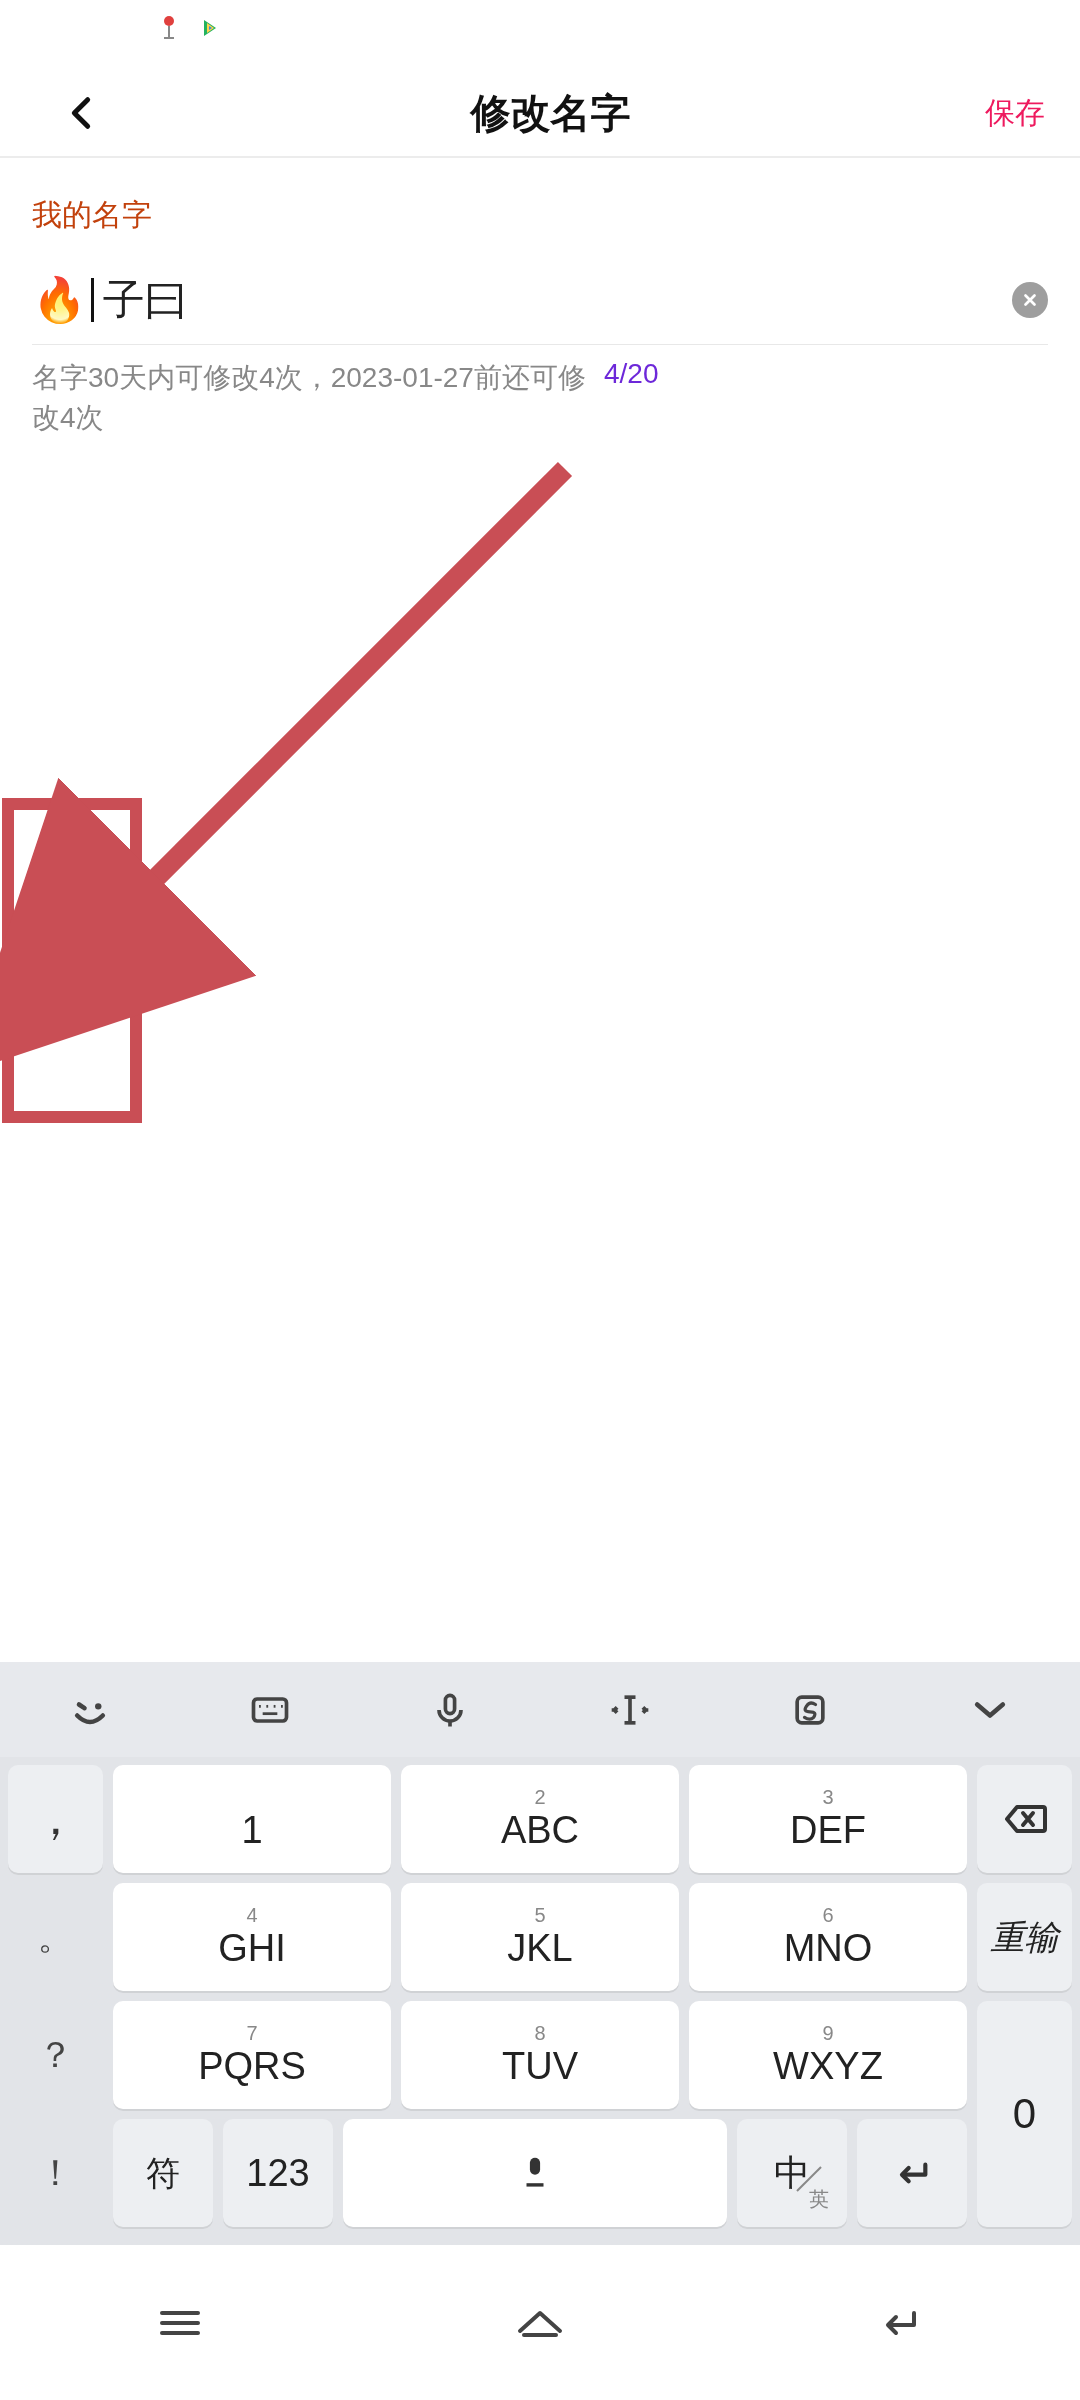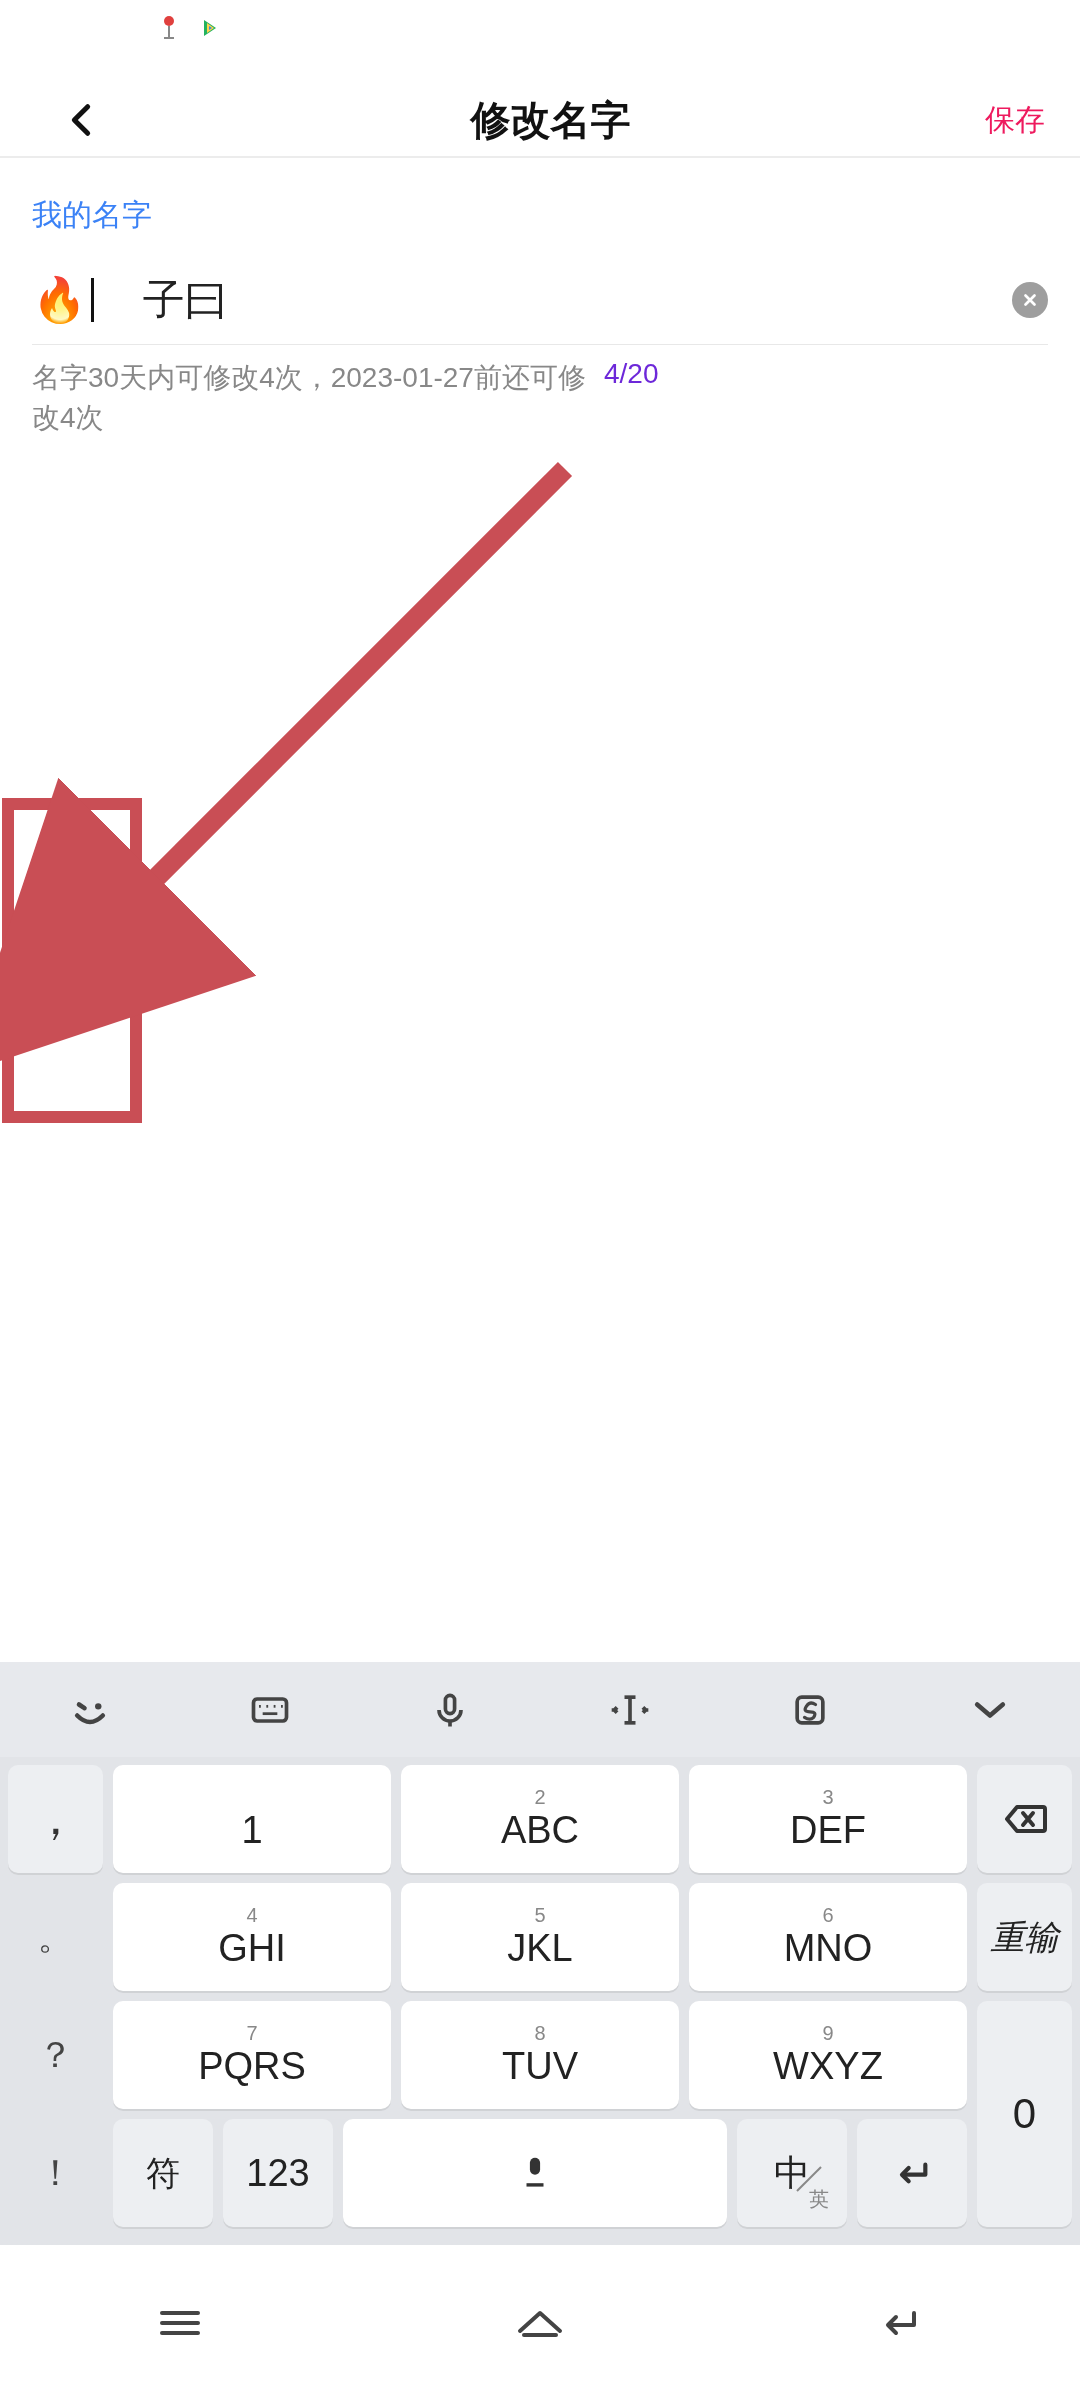--- a/index.html
+++ b/index.html
@@ -5,29 +5,29 @@
   * { box-sizing: border-box; margin: 0; padding: 0; font-family: -apple-system, "PingFang SC", "Hiragino Sans GB", "Microsoft YaHei", sans-serif; }
   html, body { width: 1080px; height: 2400px; background: #ffffff; overflow: hidden; }
   .root { position: relative; width: 1080px; height: 2400px; }
 
   
   .status-bar { position: absolute; top: 0; left: 0; right: 0; height: 55px; display:flex; align-items:center; padding-left:160px; gap:18px; }
   .stat-pin { width:18px; height:26px; }
   .stat-play { width:26px; height:26px; }
 
   
-  .header { position: absolute; top: 70px; left: 0; right: 0; height: 100px; display:flex; align-items:center; justify-content:space-between; padding: 0 35px; margin-left: 21px; }
+  .header { position: absolute; top: 63px; left: 0; right: 0; height: 100px; display:flex; align-items:center; justify-content:space-between; padding: 0 35px; margin-left: 21px; }
   .back-btn { width:50px; height:50px; display:flex; align-items:center; justify-content:center; }
   .header-title { font-size:40px; font-weight:600; color:#111; position:absolute; left:50%; transform:translateX(-50%); }
   .save-btn { font-size:30px; color:#ee1a5e; font-weight:500; }
 
   .divider { position:absolute; top:156px; left:0; right:0; height:2px; background:#ececec; }
 
   
-  .section-label { position:absolute; top:195px; left:32px; font-size:30px; color:#3b82f6; }
+  .section-label { position:absolute; top:195px; left:32px; font-size:30px; color:#c2410c; }
   .name-row { position:absolute; top:255px; left:32px; right:32px; height:90px; display:flex; align-items:center; border-bottom:1px solid #e8e8e8; }
   .name-emoji { font-size:44px; }
   .name-text { font-size:42px; color:#222; margin-left:4px; position:relative; }
   .caret { position:absolute; left:0; top:6px; width:3px; height:44px; background:#111; animation:blink 1.1s steps(2,start) infinite; }
   @keyframes blink { 50% { opacity:0; } }
   .clear-btn { margin-left:auto; width:36px; height:36px; border-radius:50%; background:#9e9e9e; display:flex; align-items:center; justify-content:center; color:#fff; font-size:22px; font-weight:700; }
 
   .helper-row { position:absolute; top:358px; left:32px; right:44px; display:flex; align-items:flex-start;gap:12px; }
   .helper-text { font-size:28px; color:#888; line-height:40px; max-width:560px; }
   .counter-text { font-size:28px; color:#6d28d9; }
@@ -96,21 +96,21 @@
   </div>
 
   <div class="divider"></div>
 
   <div class="section-label">我的名字</div>
 
   <div class="name-row">
     <span class="name-emoji">🔥</span>
     <span class="name-text">
       <span class="caret"></span>
-      <span style="margin-left:4px;padding-left:48px;">子曰</span>
+      <span style="margin-left:12px;">子曰</span>
     </span>
     <div class="clear-btn">
       <svg viewBox="0 0 20 20" width="18" height="18">
           <path d="M5 5 L15 15 M15 5 L5 15" stroke="#fff" stroke-width="3" stroke-linecap="round"></path>
         </svg>
     </div>
   </div>
 
   <div class="helper-row">
     <div class="helper-text">名字30天内可修改4次，2023-01-27前还可修改4次</div>

